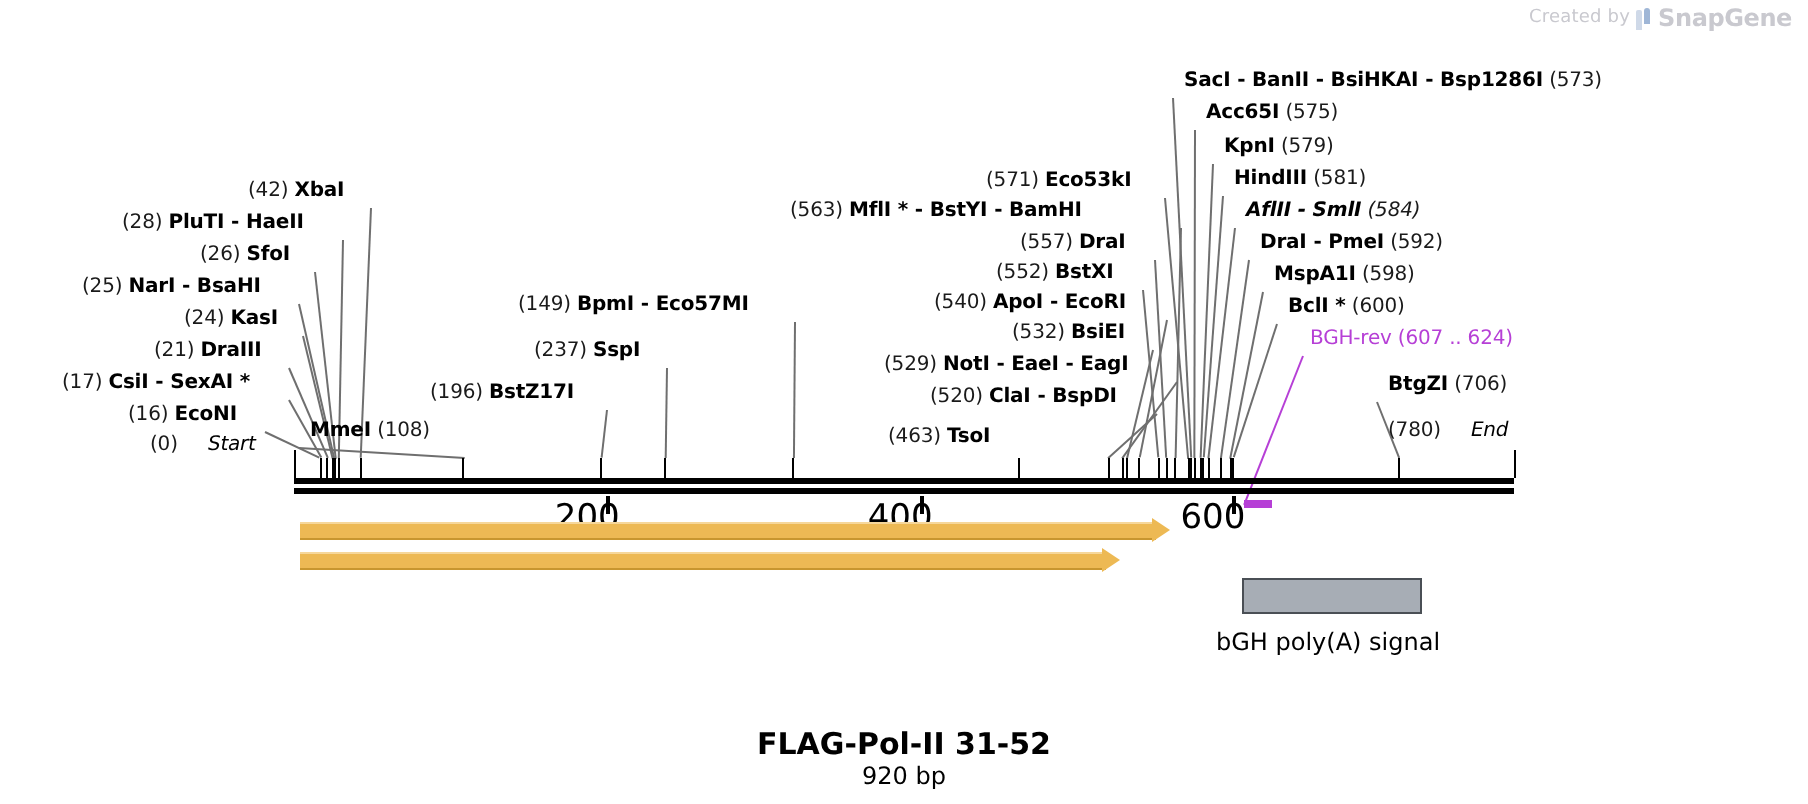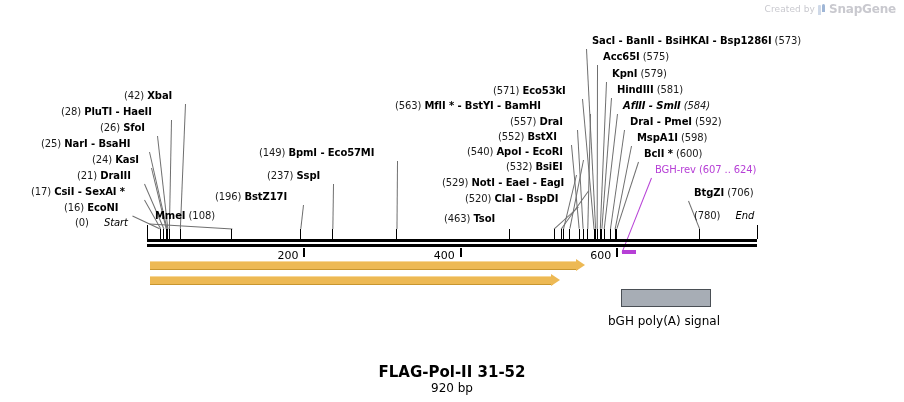--- a/index.html
+++ b/index.html
@@ -31,21 +31,21 @@
   .lbl.feat .pos{color:#b63fd6;}
 
   
   .leader{position:absolute;background:#6f6f6f;transform-origin:top center;width:1px;}
   .leader.mag{background:#b63fd6;}
 
   
   .bb-top{position:absolute;background:#000;height:3px;}
   .bb-bot{position:absolute;background:#000;height:3px;}
   .tick{position:absolute;background:#000;width:1px;}
-  .ruler-num{position:absolute;font-size:11px;color:#000;white-space:nowrap;}
+  .ruler-num{position:absolute;font-size:17px;color:#000;white-space:nowrap;}
   .ruler-tick{position:absolute;background:#000;width:2px;height:9px;}
 
   
   .featbar{position:absolute;background:#b63fd6;height:4px;}
 
   
   .arrow{position:absolute;height:7px;}
   .arrow .shaft{position:absolute;left:0;top:0;height:7px;
       background:#edb954;border-top:1px solid #f6d79a;border-bottom:1px solid #c8962f;}
   .arrow .head{position:absolute;top:-2.5px;width:0;height:0;

